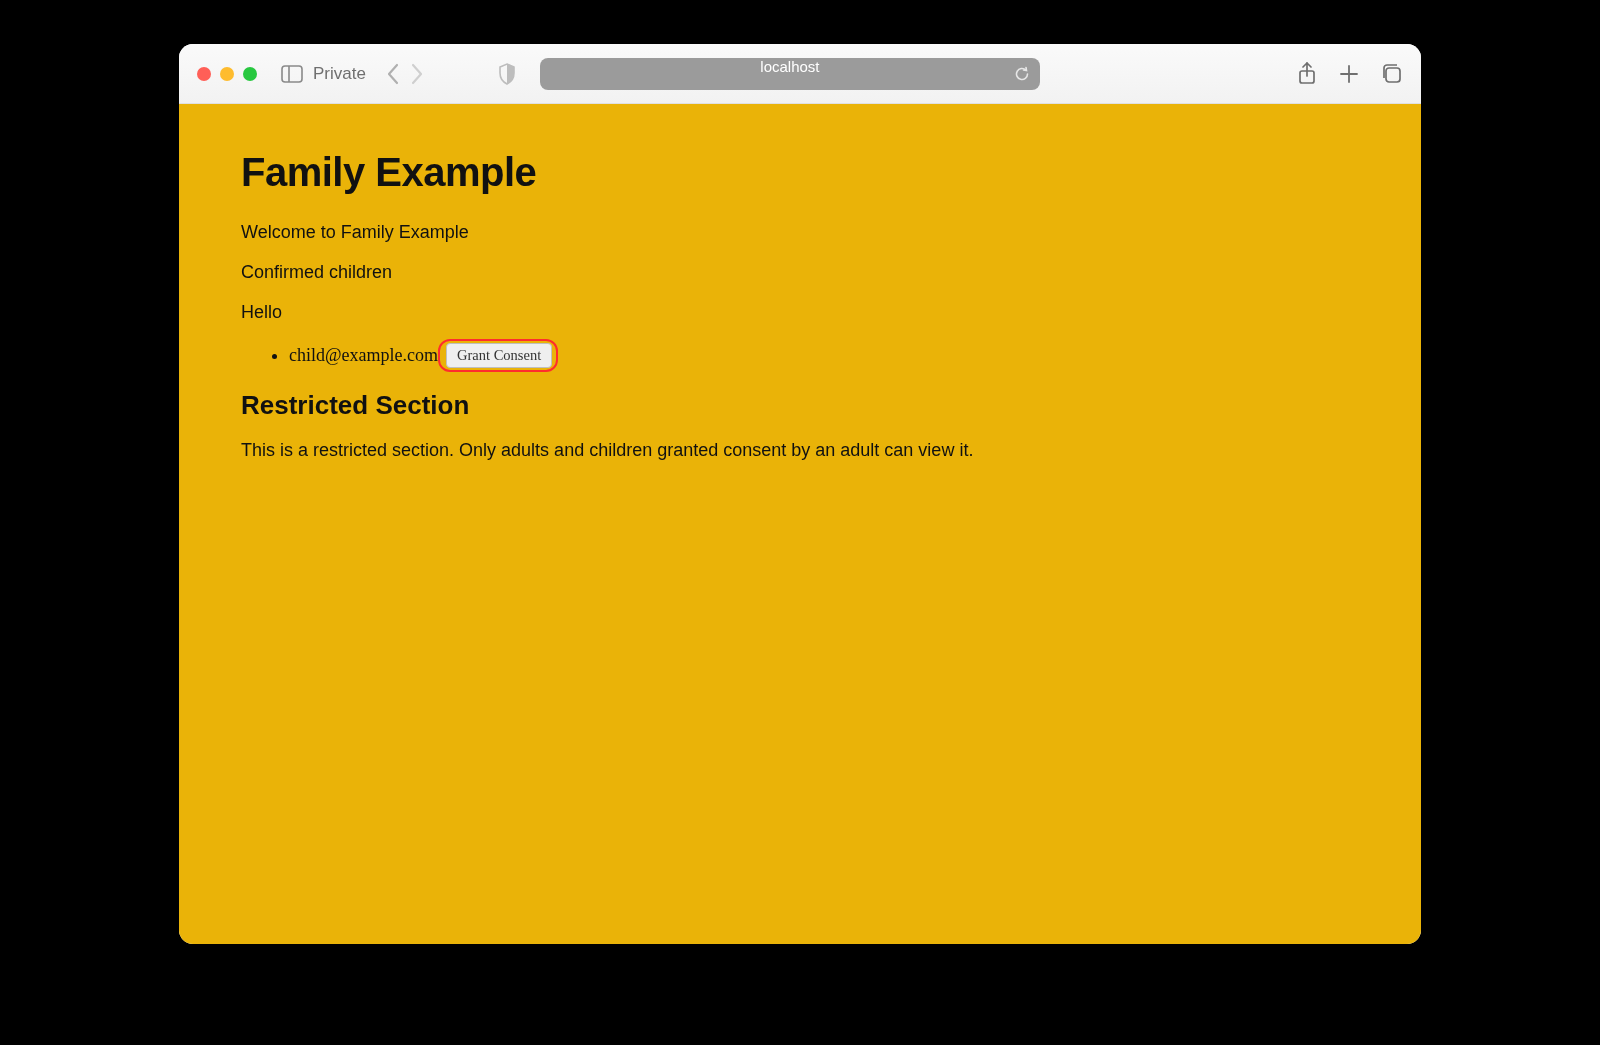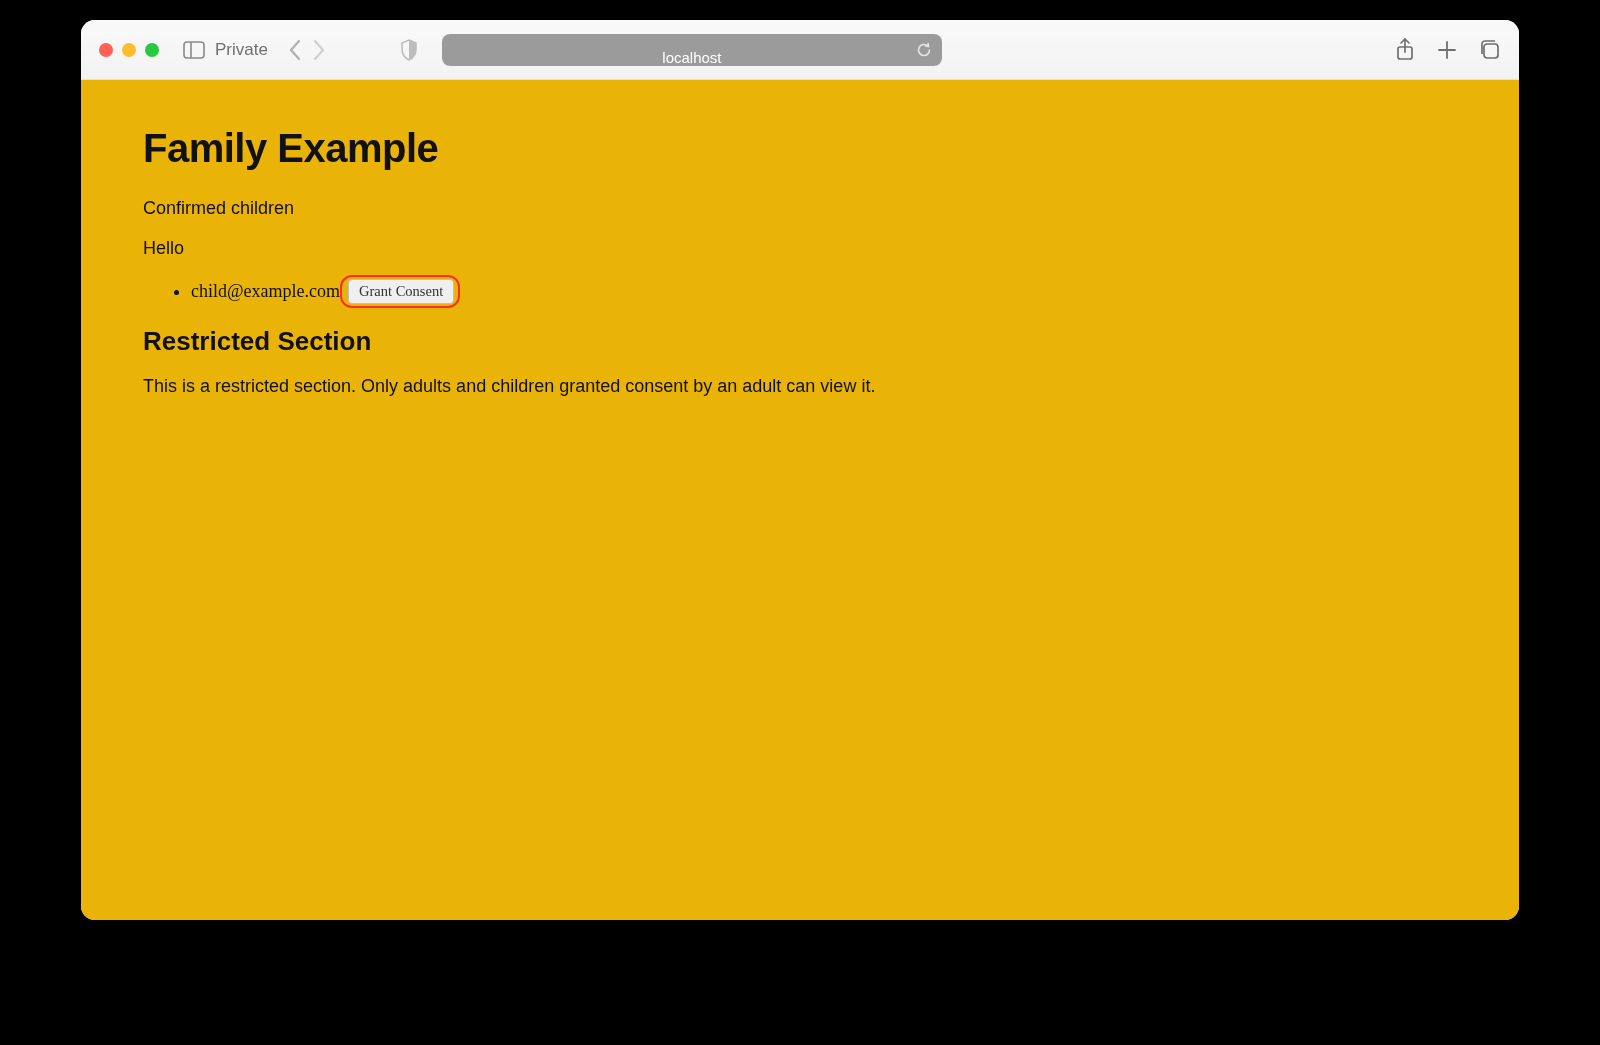--- a/index.html
+++ b/index.html
@@ -9,22 +9,22 @@
       font-family: -apple-system, BlinkMacSystemFont, "Helvetica Neue", Arial, sans-serif;
       display: flex;
       align-items: flex-start;
       justify-content: center;
       width: 1600px;
       height: 1045px;
       overflow: hidden;
     }
     .window {
       position: relative;
-      margin-top: 20px;
-      width: 1438px;
+      margin-top: 44px;
+      width: 1242px;
       background: #fff;
       border-radius: 14px;
       box-shadow: 0 30px 60px rgba(0,0,0,.5);
       overflow: hidden;
     }
     .toolbar {
       height: 60px;
       background: linear-gradient(#fafafa,#f2f2f2);
       border-bottom: 1px solid #e1e1e1;
       display: flex;
@@ -51,21 +51,21 @@
     .nav-arrows { display:flex; gap:10px; margin-right: 50px; }
 
     .shield { margin-left: 10px; }
 
     .address-bar {
       flex: 0 0 500px;
       height: 32px;
       background:#9b9b9b;
       border-radius: 8px;
       display:flex;
-      align-items:flex-end;
+      align-items:flex-start;
       justify-content: center;
       position: relative;
       color:#fff;
       font-size: 15px;
       margin-left: 10px;
     }
     .address-bar .reload {
       position:absolute; right:10px; top:50%; transform:translateY(-50%);
       color:#e6e6e6;
     }
@@ -204,20 +204,21 @@
         <svg width="22" height="22" viewBox="0 0 22 22" fill="none" stroke="#6f6f6f" stroke-width="1.7">
           <rect x="5" y="5" width="14" height="14" rx="3"></rect>
           <path d="M3 15 V5 a3 3 0 0 1 3-3 h10"></path>
         </svg>
       </span>
     </div>
   </div>
 
   <div class="content-area">
     <h1>Family Example</h1>
+    <p>Welcome to Family Example</p>
     <p>Confirmed children</p>
     <p>Hello</p>
     <ul class="children-list">
       <li>
         <span class="child-row">
           <span>child@example.com</span>
           <span class="highlight">
             <button class="grant-btn">Grant Consent</button>
           </span>
         </span>

